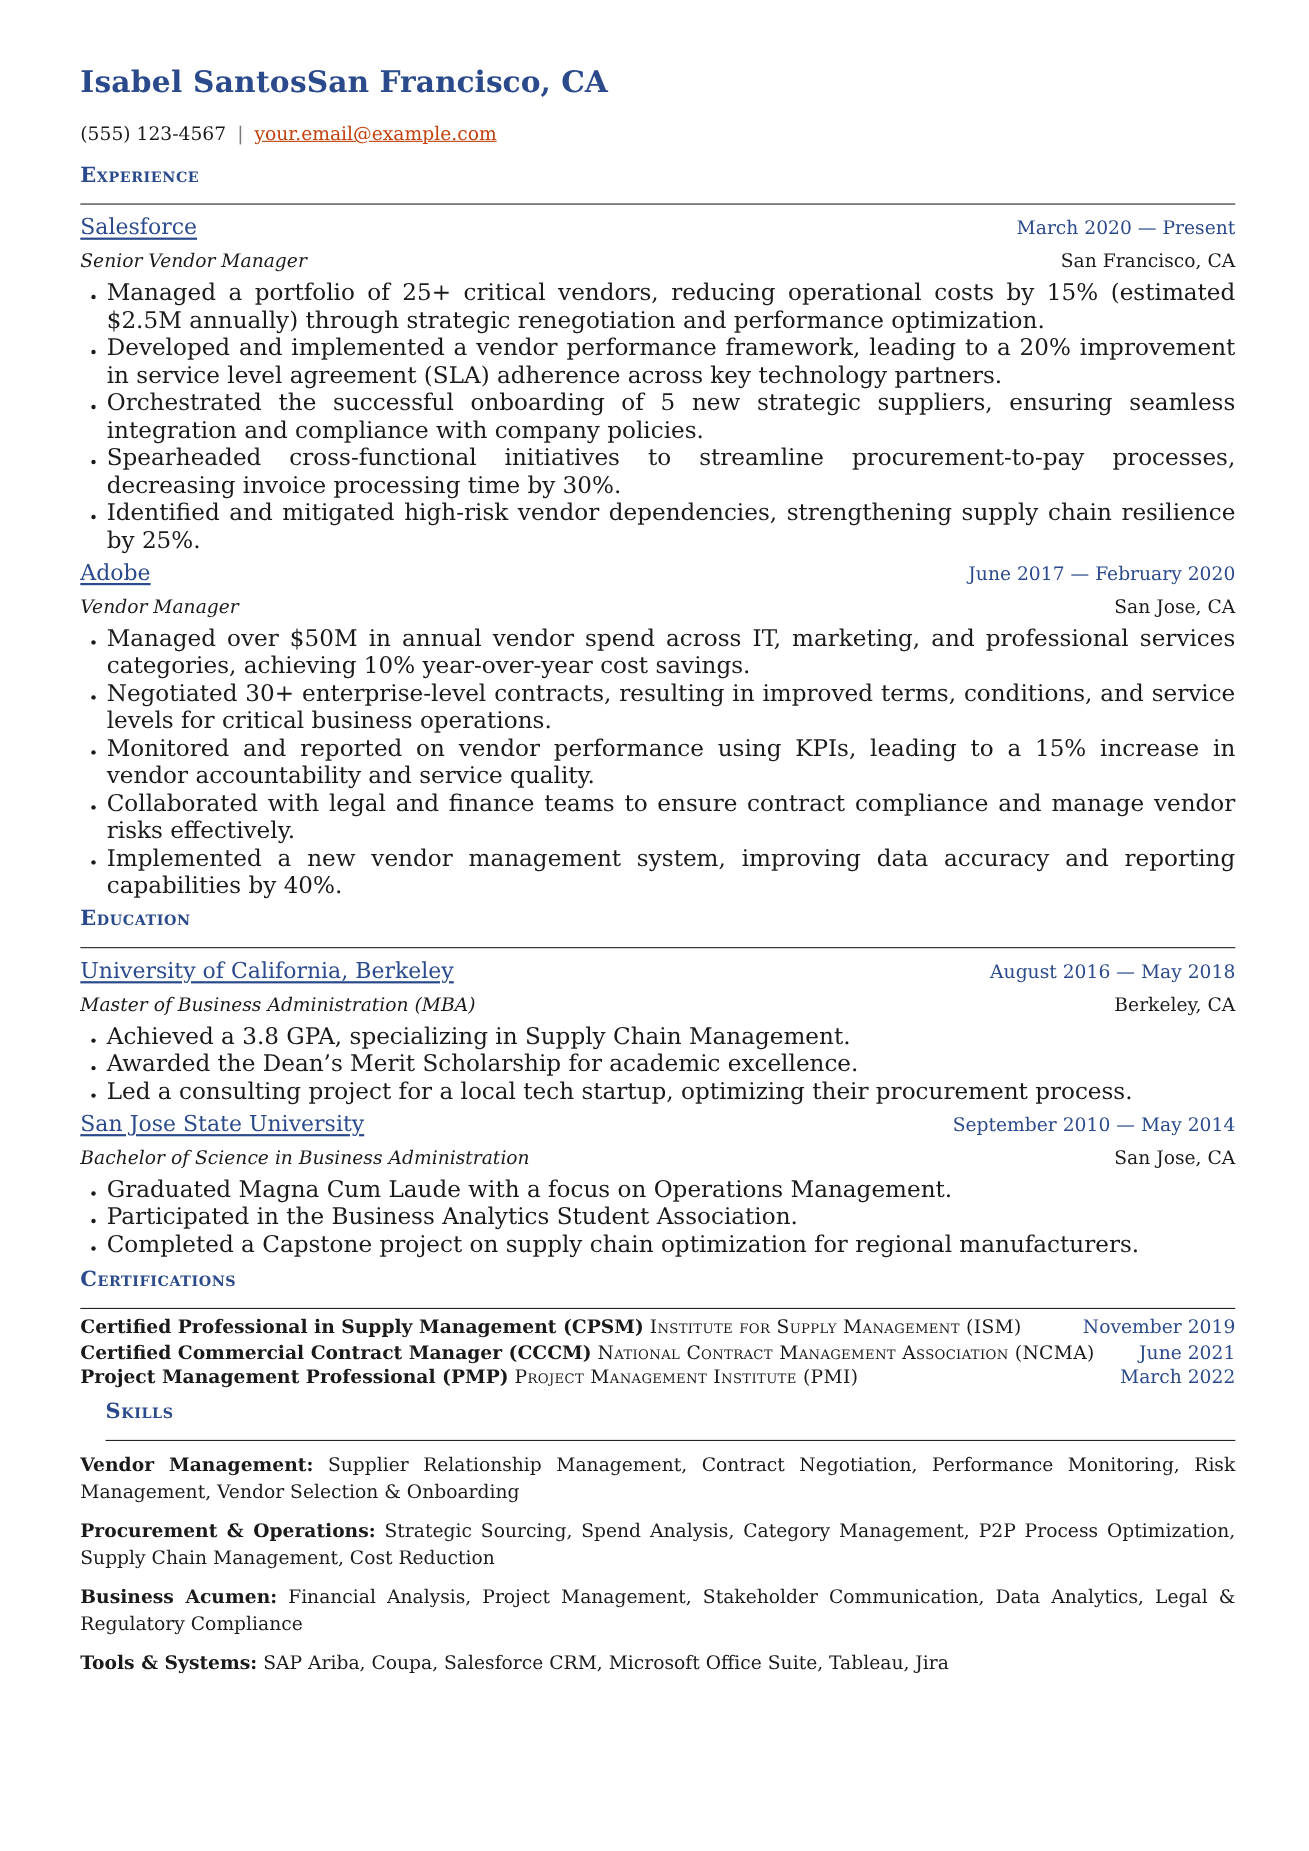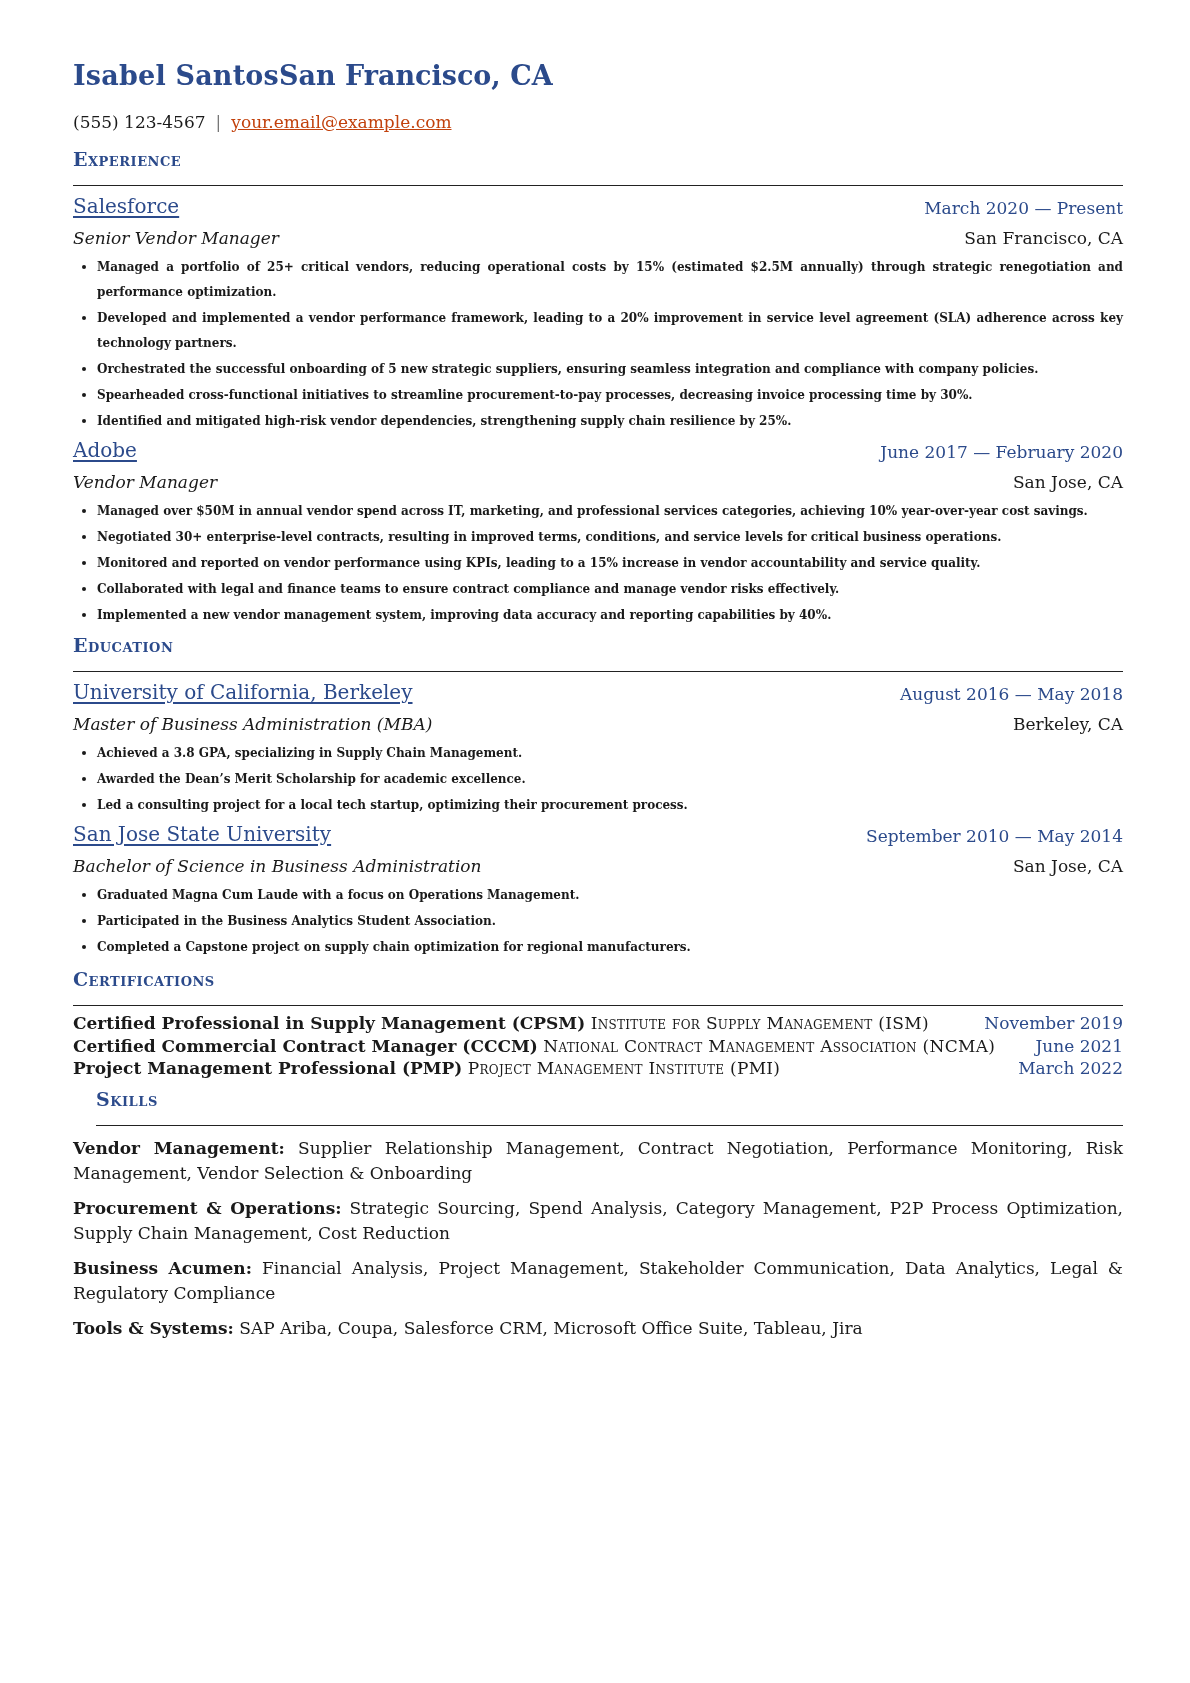--- a/index.html
+++ b/index.html
@@ -19,21 +19,21 @@
     font-size: 19px; font-weight: bold; color: #2b4a8b; font-variant: small-caps;
     border-bottom: 1.5px solid #222; padding-bottom: 15px; margin-top: 6px; letter-spacing: 0.5px;
   }
   .entry-row { display: flex; justify-content: space-between; align-items: flex-end; }
   .org { font-size: 20px; color: #2b4a8b; text-decoration: underline; text-underline-offset: 3px; }
   .date { font-size: 17px; color: #2b4a8b; }
   .role { font-size: 17px; font-style: italic; }
   .loc { font-size: 17px; }
   .r1 { height: 28px; margin-top: 4px; }
   .r2 { height: 30px; }
-  ul.bullets { margin: 6px 0 0 0; padding-left: 24px; font-size: 12px; line-height: 25px; font-weight: bold; }
+  ul.bullets { margin: 6px 0 0 0; padding-left: 24px; font-size: 21px; line-height: 25px; }
   ul.bullets li { text-align: justify; }
   ul.bullets li::marker { font-size: 13px; }
   .cert-row { display: flex; justify-content: space-between; font-size: 17px; line-height: 22.5px; }
   .cert-main { flex: 1; padding-right: 12px; }
   .cert-name { font-weight: bold; margin-top: 16px; }
   .cert-issuer { font-variant: small-caps; letter-spacing: 0.3px; }
   .cert-date { color: #2b4a8b; white-space: nowrap; }
   .skill { font-size: 17px; line-height: 25px; margin-top: 10px; text-align: justify; }
   .skill b { font-weight: bold; }
 </style>

